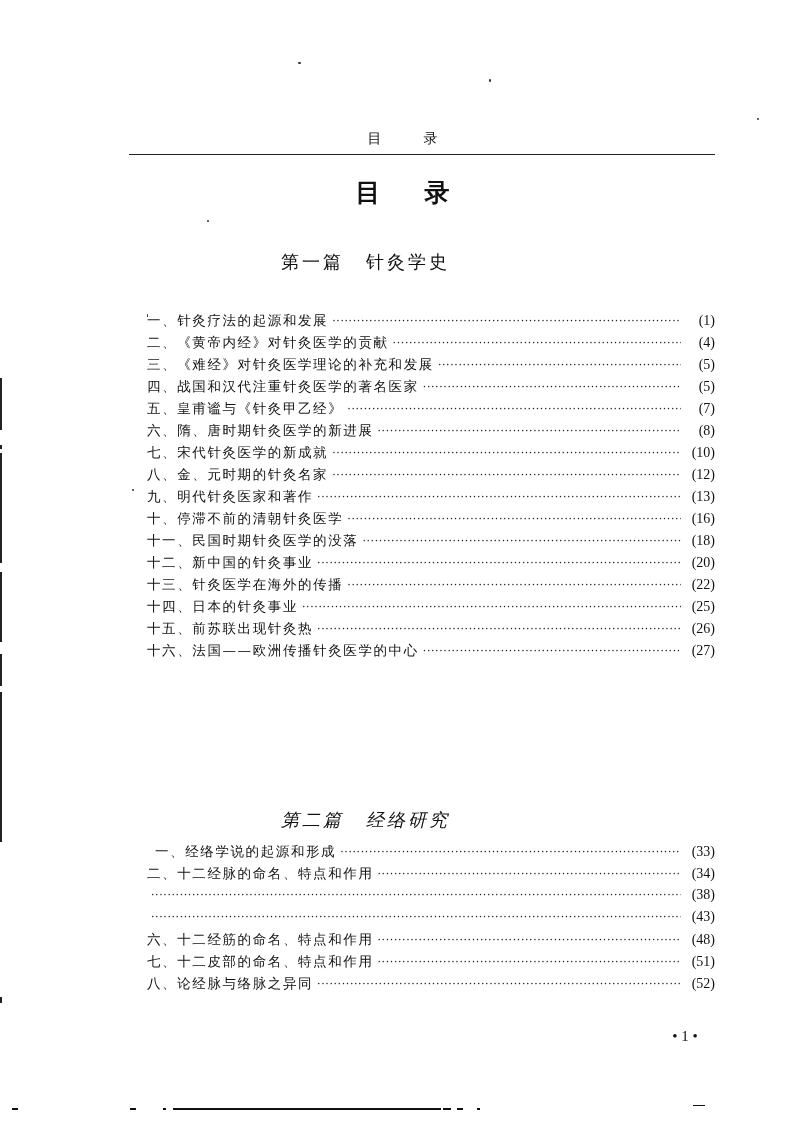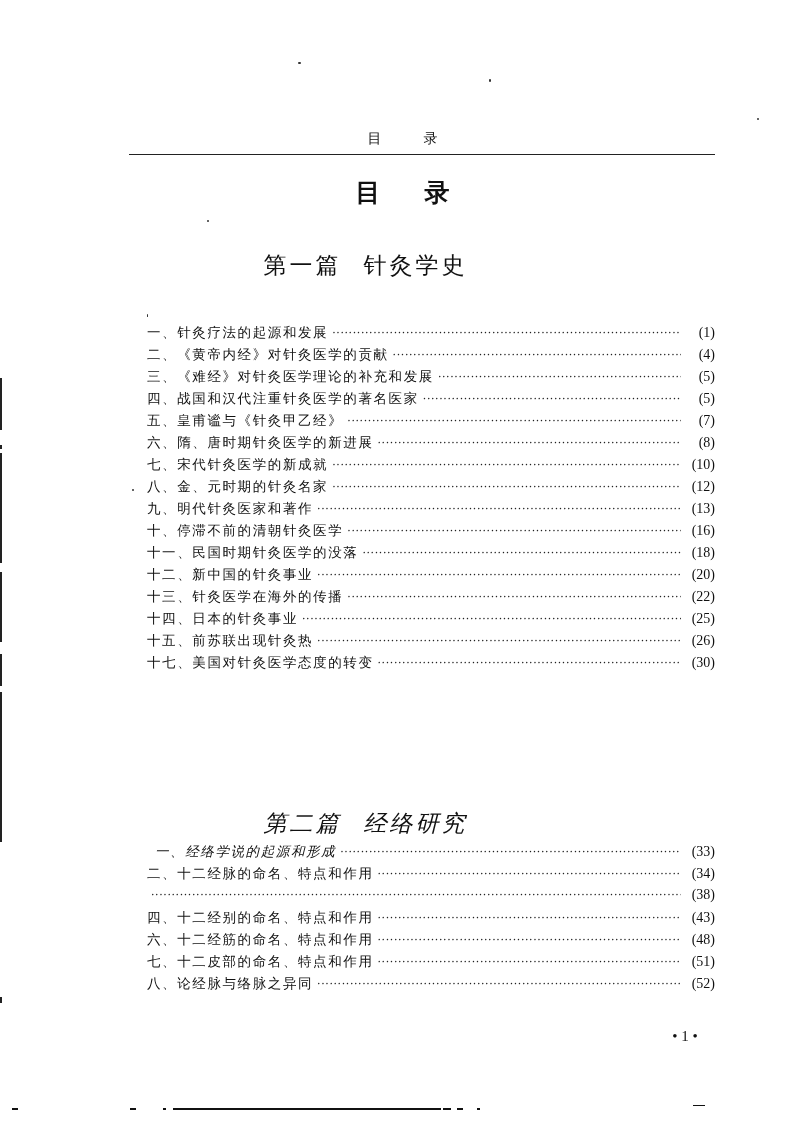--- a/index.html
+++ b/index.html
@@ -44,21 +44,21 @@
       font-weight: bold;
       font-size: 25px;
     }
     .page-title span { display: inline-block; }
     .page-title .gap { width: 44px; }
     .part-title {
       position: absolute;
       left: 0;
       width: 731px;
       text-align: center;
-      font-size: 23px;
+      font-size: 18px;
       letter-spacing: 3px;
     }
     .part-title .gap { display: inline-block; width: 22px; }
     .toc {
       position: absolute;
       left: 147px;
       width: 568px;
     }
     .toc-row {
       display: flex;
@@ -82,21 +82,21 @@
     }
     .toc-row .page {
       flex: 0 0 auto;
       font-family: "Liberation Serif", "DejaVu Serif", serif;
       font-size: 14px;
       letter-spacing: 0;
       width: 28px;
       text-align: right;
     }
     .toc.part2 { left: 147px; }
-    .toc.part2 .toc-row.indented .label { padding-left: 8px; font-style: italic; }
+    .toc.part2 .toc-row.indented .label { padding-left: 8px; }
     .folio {
       position: absolute;
       top: 1028px;
       left: 655px;
       width: 60px;
       text-align: center;
       font-family: "Liberation Serif", serif;
       font-size: 15px;
     }
     
@@ -127,21 +127,21 @@
 <div class="header-rule"></div>
 
 <div class="page-title">
   <span>目</span><span class="gap"></span><span>录</span>
 </div>
 
 <div class="part-title" style="top:250px;">
   <span>第一篇</span><span class="gap"></span><span>针灸学史</span>
 </div>
 
-<div class="toc part1" style="top:324px;">
+<div class="toc part1" style="top:312px;">
   <div class="toc-row">
       <span class="label">一、针灸疗法的起源和发展</span>
       <span class="leader"></span>
       <span class="page">(1)</span>
     </div>
   <div class="toc-row">
       <span class="label">二、《黄帝内经》对针灸医学的贡献</span>
       <span class="leader"></span>
       <span class="page">(4)</span>
     </div>
@@ -204,23 +204,23 @@
       <span class="label">十四、日本的针灸事业</span>
       <span class="leader"></span>
       <span class="page">(25)</span>
     </div>
   <div class="toc-row">
       <span class="label">十五、前苏联出现针灸热</span>
       <span class="leader"></span>
       <span class="page">(26)</span>
     </div>
   <div class="toc-row">
-      <span class="label">十七、美国对针灸医学态度的转变</span>
-      <span class="leader"></span>
-      <span class="page">(30)</span>
+      <span class="label">十六、法国——欧洲传播针灸医学的中心</span>
+      <span class="leader"></span>
+      <span class="page">(27)</span>
     </div>
 </div>
 
 <div class="part-title" style="top:808px;font-style:italic;">
   <span>第二篇</span><span class="gap"></span><span>经络研究</span>
 </div>
 
 <div class="toc part2" style="top:843px;">
   <div class="toc-row indented">
       <span class="label">一、经络学说的起源和形成</span>
@@ -230,21 +230,20 @@
   <div class="toc-row">
       <span class="label">二、十二经脉的命名、特点和作用</span>
       <span class="leader"></span>
       <span class="page">(34)</span>
     </div>
   <div class="toc-row">
       <span class="leader"></span>
       <span class="page">(38)</span>
     </div>
   <div class="toc-row">
-      <span class="label">四、十二经别的命名、特点和作用</span>
       <span class="leader"></span>
       <span class="page">(43)</span>
     </div>
   <div class="toc-row">
       <span class="label">六、十二经筋的命名、特点和作用</span>
       <span class="leader"></span>
       <span class="page">(48)</span>
     </div>
   <div class="toc-row">
       <span class="label">七、十二皮部的命名、特点和作用</span>

